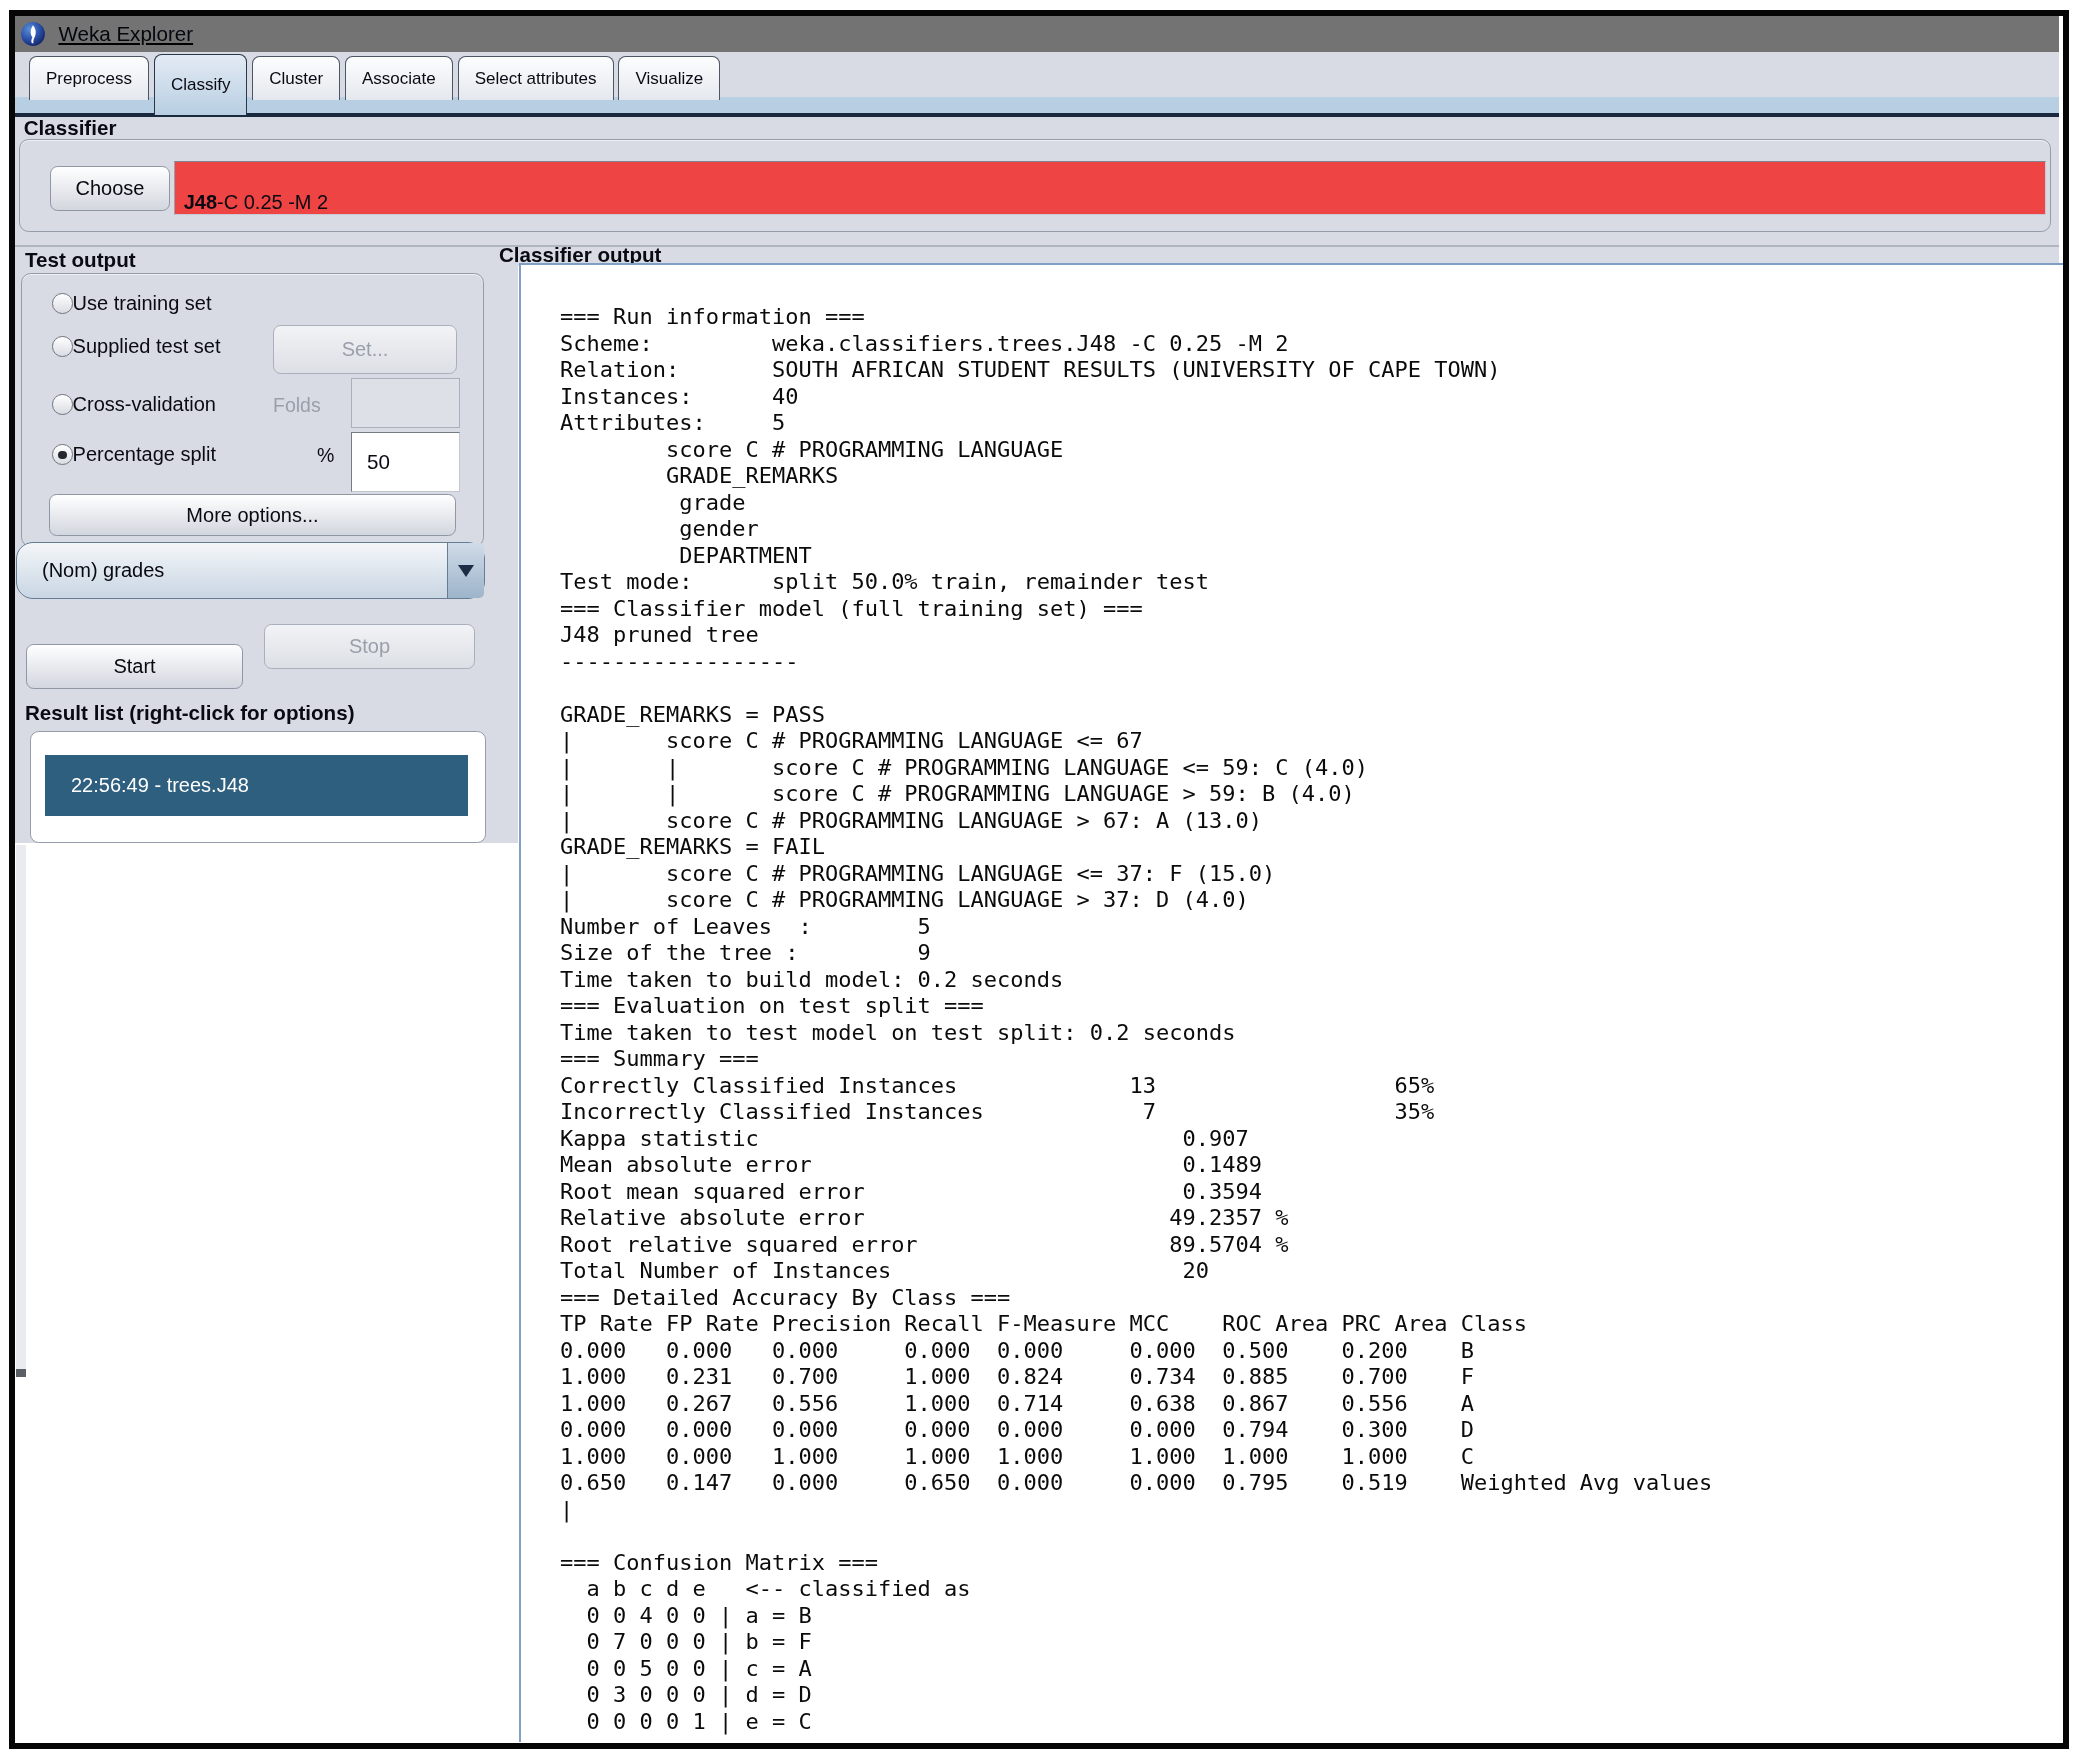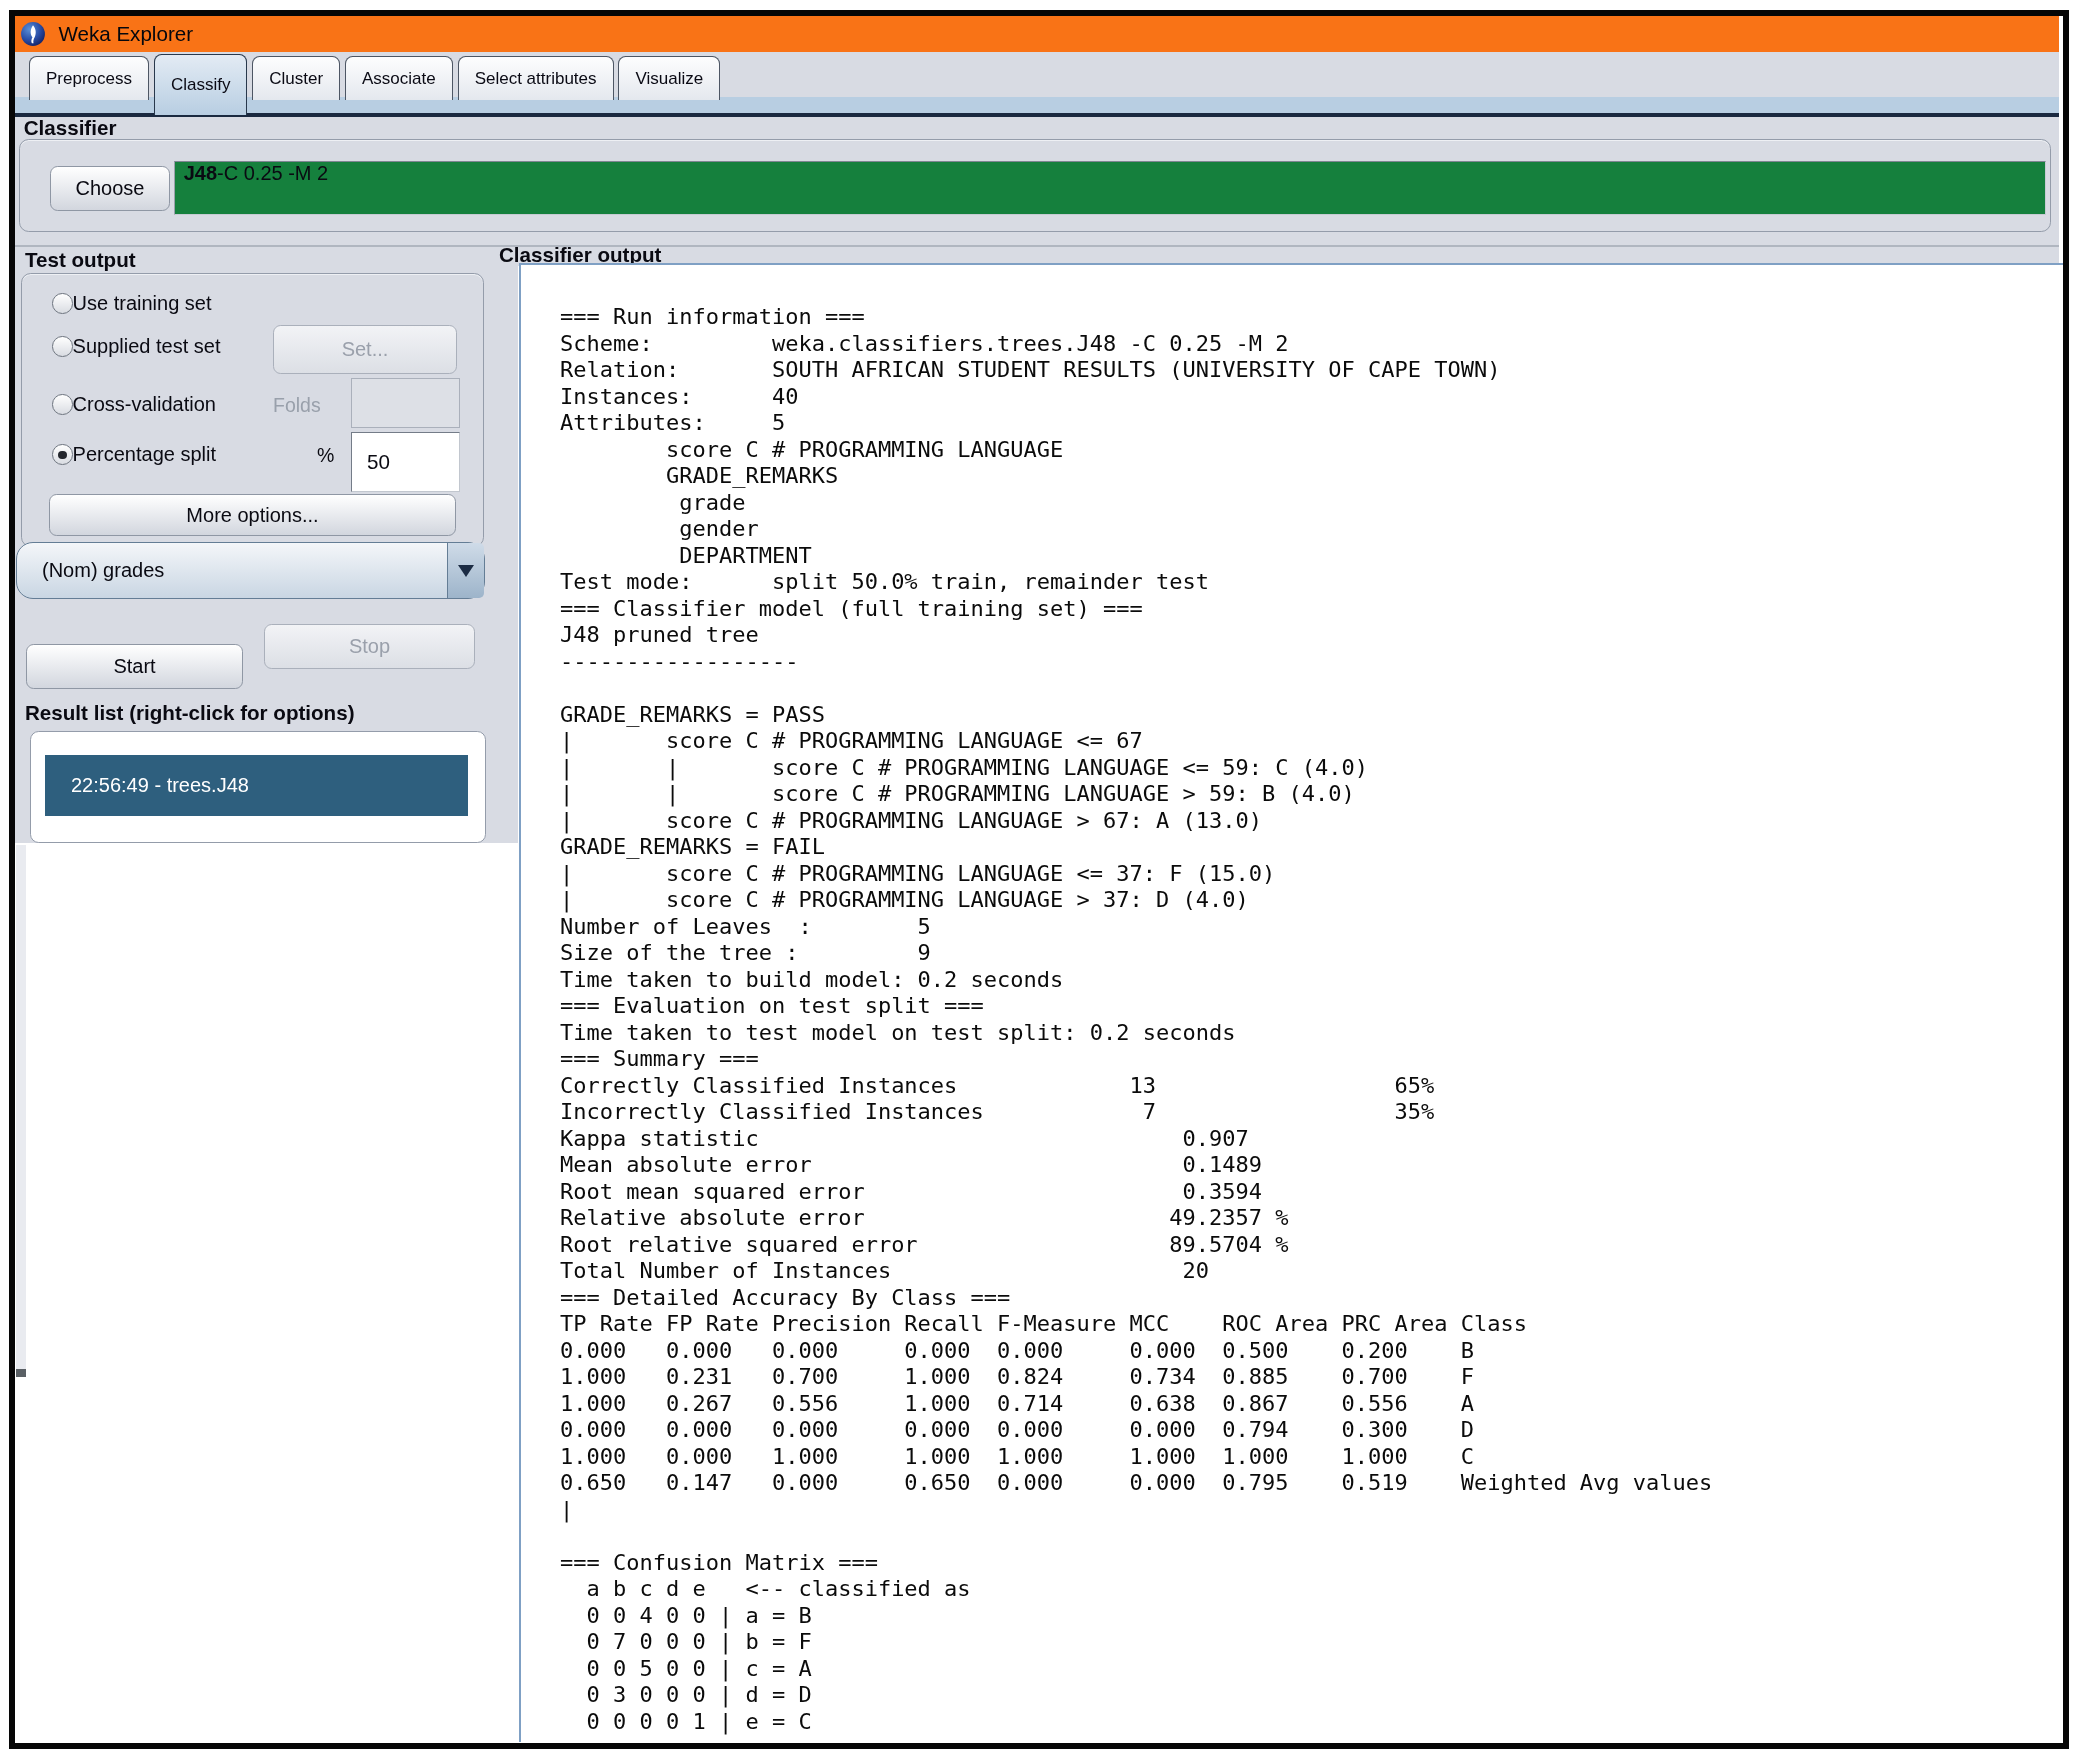--- a/index.html
+++ b/index.html
@@ -5,21 +5,21 @@
   * { box-sizing: border-box; margin: 0; padding: 0; }
   body { background: #ffffff; font-family: "Liberation Sans", sans-serif; }
   .page { position: relative; width: 2087px; height: 1759px; background: #ffffff; overflow: hidden; }
 
   
   .frame { position: absolute; left: 8.7px; top: 9.7px; width: 2060px; height: 1739px;
            border: 6.5px solid #060606; z-index: 50; pointer-events: none; }
 
   
   .titlebar { position: absolute; left: 15px; top: 16px; width: 2044px; height: 36px;
-              background: #f97316; display: flex; align-items: center; }
+              background: #737373; display: flex; align-items: center; text-decoration: underline; }
   .app-icon { width: 26px; height: 26px; margin-left: 5.4px; }
   .title-text { font-size: 20.6px; color: #05070d; margin-left: 12px; }
 
   
   .win-top  { position: absolute; left: 15px; top: 52px;  width: 2044px; height: 214px; background: #d8dbe3; }
   .win-left { position: absolute; left: 15px; top: 266px; width: 503px;  height: 577px; background: #d8dbe3; }
 
   
   .tab-strip-band { position: absolute; left: 0; top: 45px; width: 100%; height: 15.7px; background: #b8cee2; }
   .tab-strip-line { position: absolute; left: 0; top: 61px; width: 100%; height: 3.8px; background: #1a2940; }
@@ -39,23 +39,23 @@
   .groupbox { position: absolute; border: 1.6px solid #949caa; border-radius: 9.7px;
               box-shadow: inset 0 1.1px 0 #eef0f4; }
 
   
   .btn { position: absolute; background: linear-gradient(#ffffff, #d2d6de); border: 1.6px solid #8f97a4;
          border-radius: 7.6px; display: flex; align-items: center; justify-content: center;
          font-size: 20px; color: #0a0a12; }
   .btn.disabled { color: #9aa0ab; border-color: #aab0bb; background: linear-gradient(#f2f3f6, #dcdfe5); }
 
   
-  .scheme-field { position: absolute; left: 174px; top: 161px; width: 1872px; height: 54px; background: #15803d;
+  .scheme-field { position: absolute; left: 174px; top: 161px; width: 1872px; height: 54px; background: #ef4444;
                   border-top: 1.6px solid #7e8692; border-left: 1.6px solid #9aa1ac; border-right: 1.1px solid #c6cbd3;
-                  border-bottom: 1.1px solid #c6cbd3; display: flex; align-items: flex-start; padding-left: 8.7px;
+                  border-bottom: 1.1px solid #c6cbd3; display: flex; align-items: flex-end; padding-left: 8.7px;
                   font-size: 20px; color: #0a0a12; }
   .scheme-field b { font-weight: bold; }
 
   
   .radio-row { position: absolute; left: 52px; display: flex; align-items: center; }
   .radio { width: 20.6px; height: 20.6px; border-radius: 50%; background: linear-gradient(#ffffff, #d9dce2);
            border: 1.6px solid #6f7680; flex: 0 0 auto; }
   .radio.sel::after { content: ''; display: block; width: 8.7px; height: 8.7px; border-radius: 50%;
                       background: #24272d; margin: 5.4px auto; }
   .radio-label { font-size: 20px; color: #0a0a12; }

